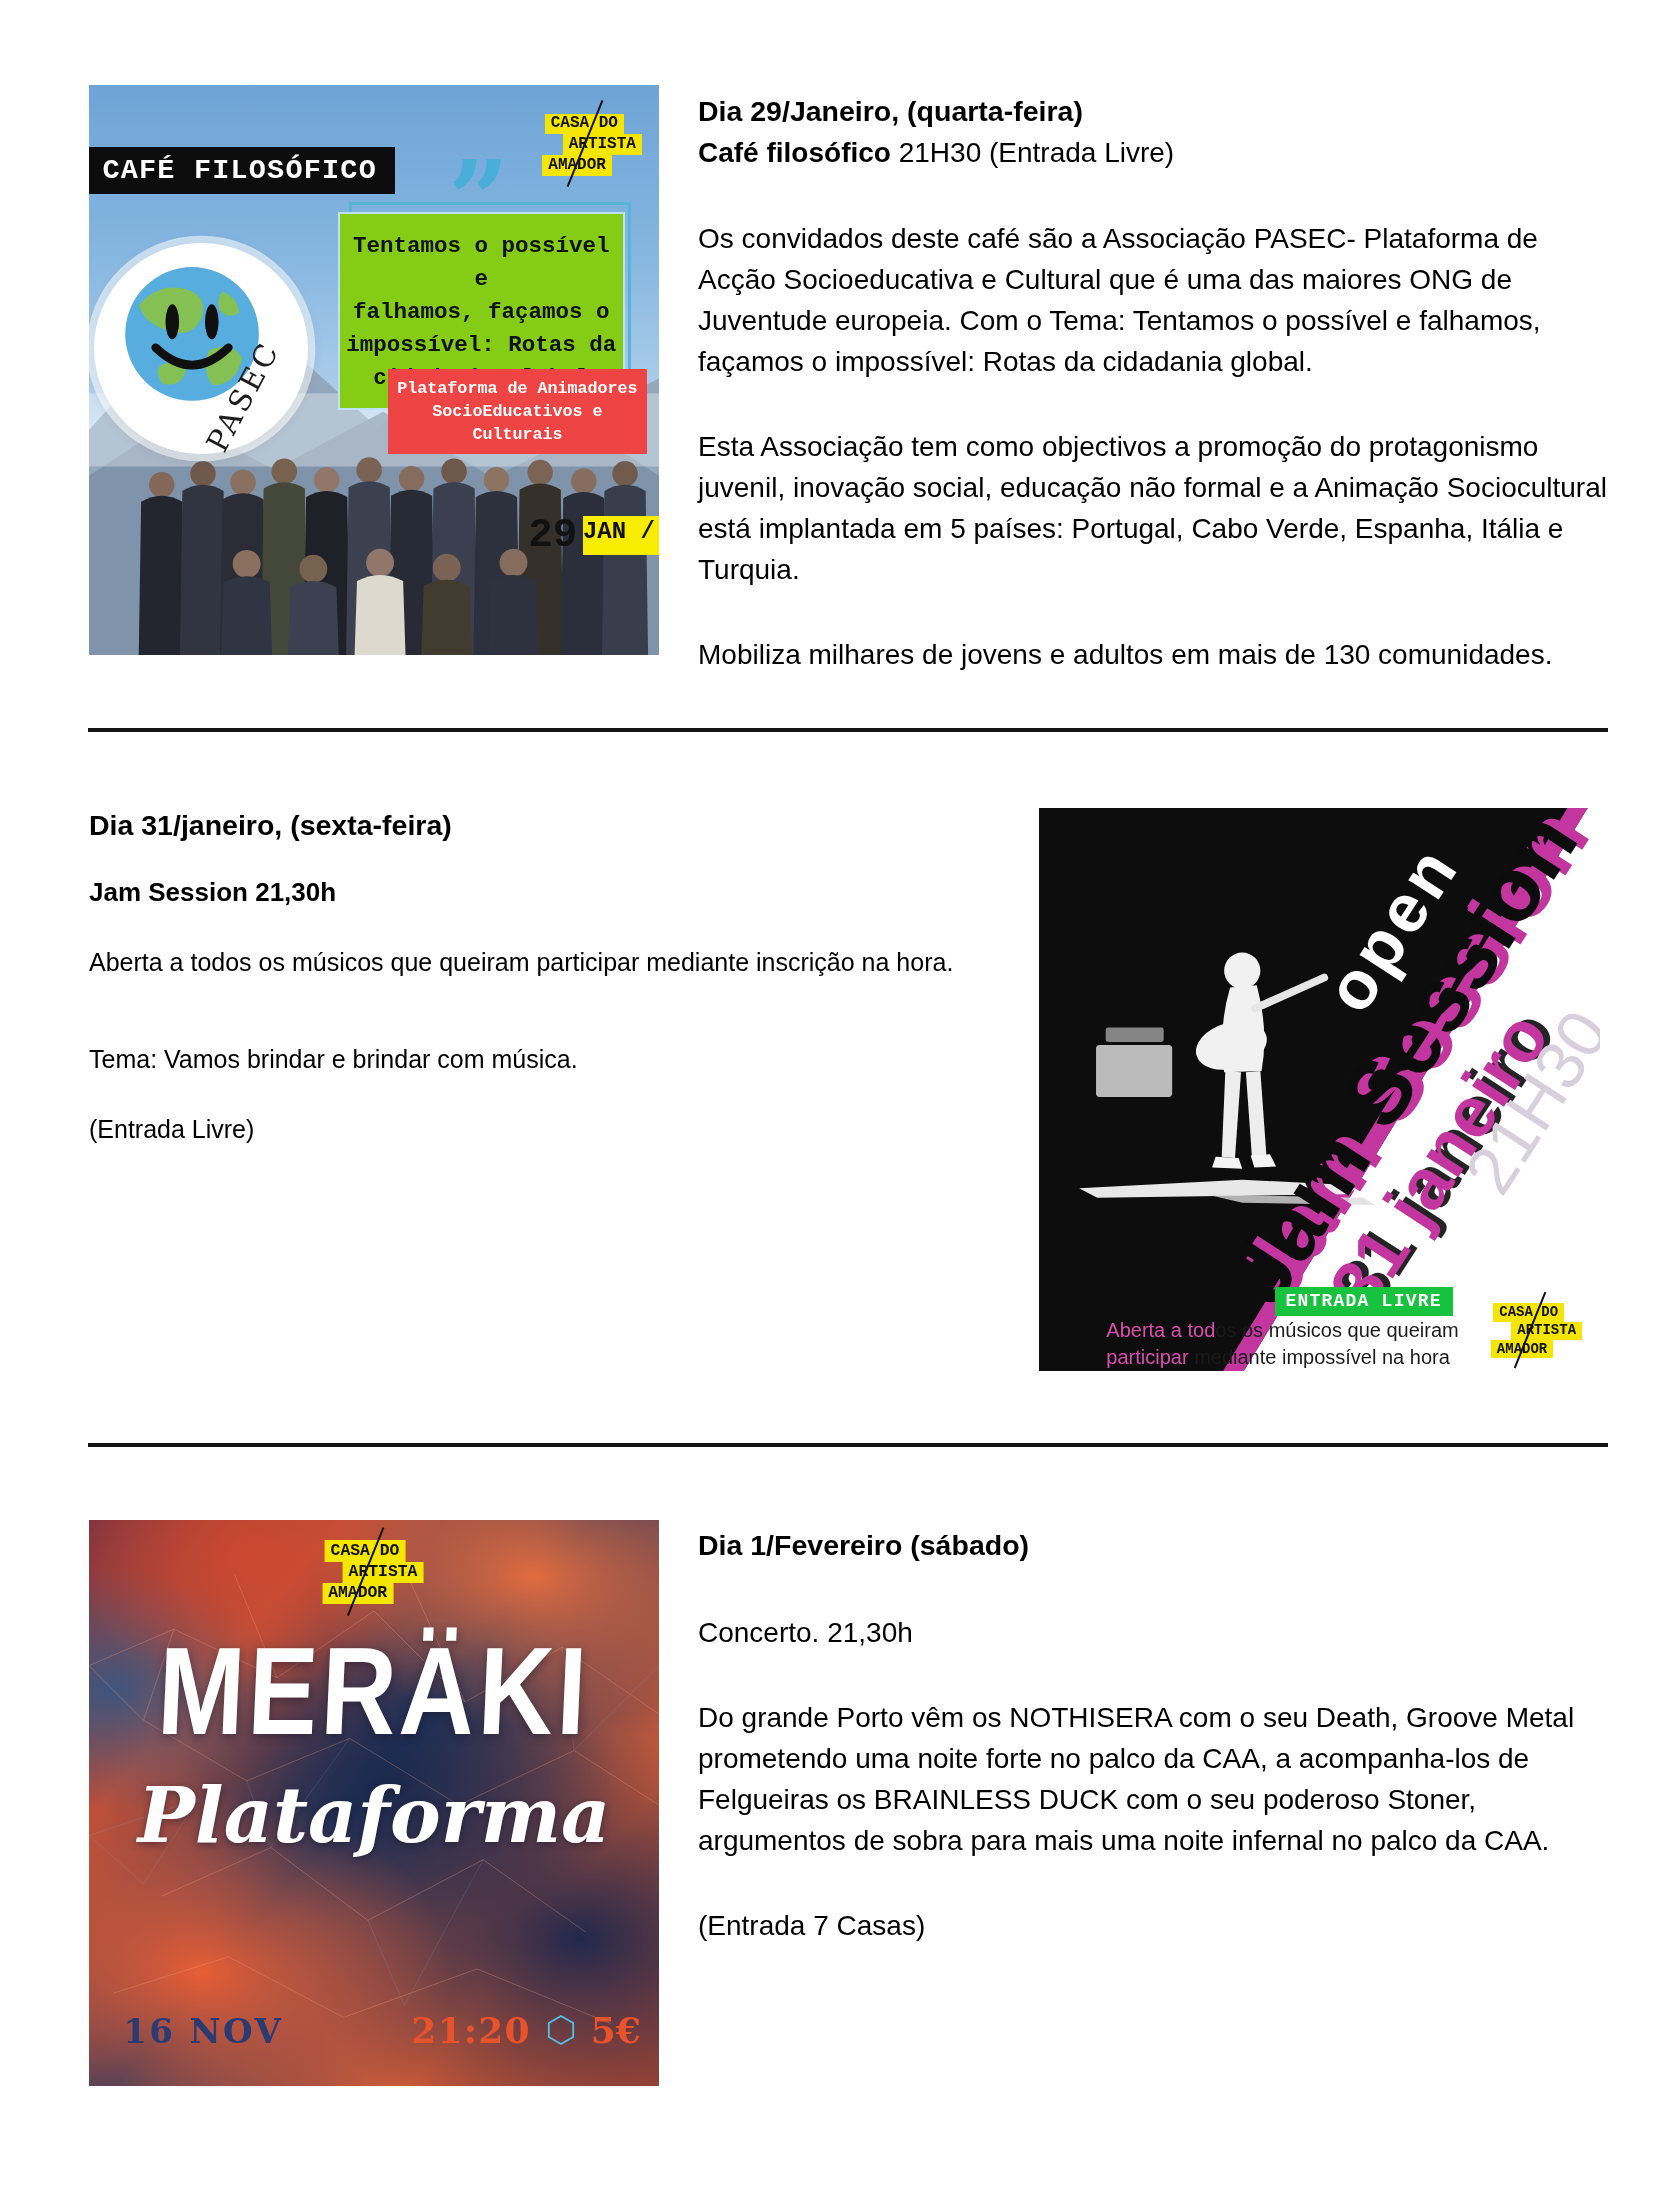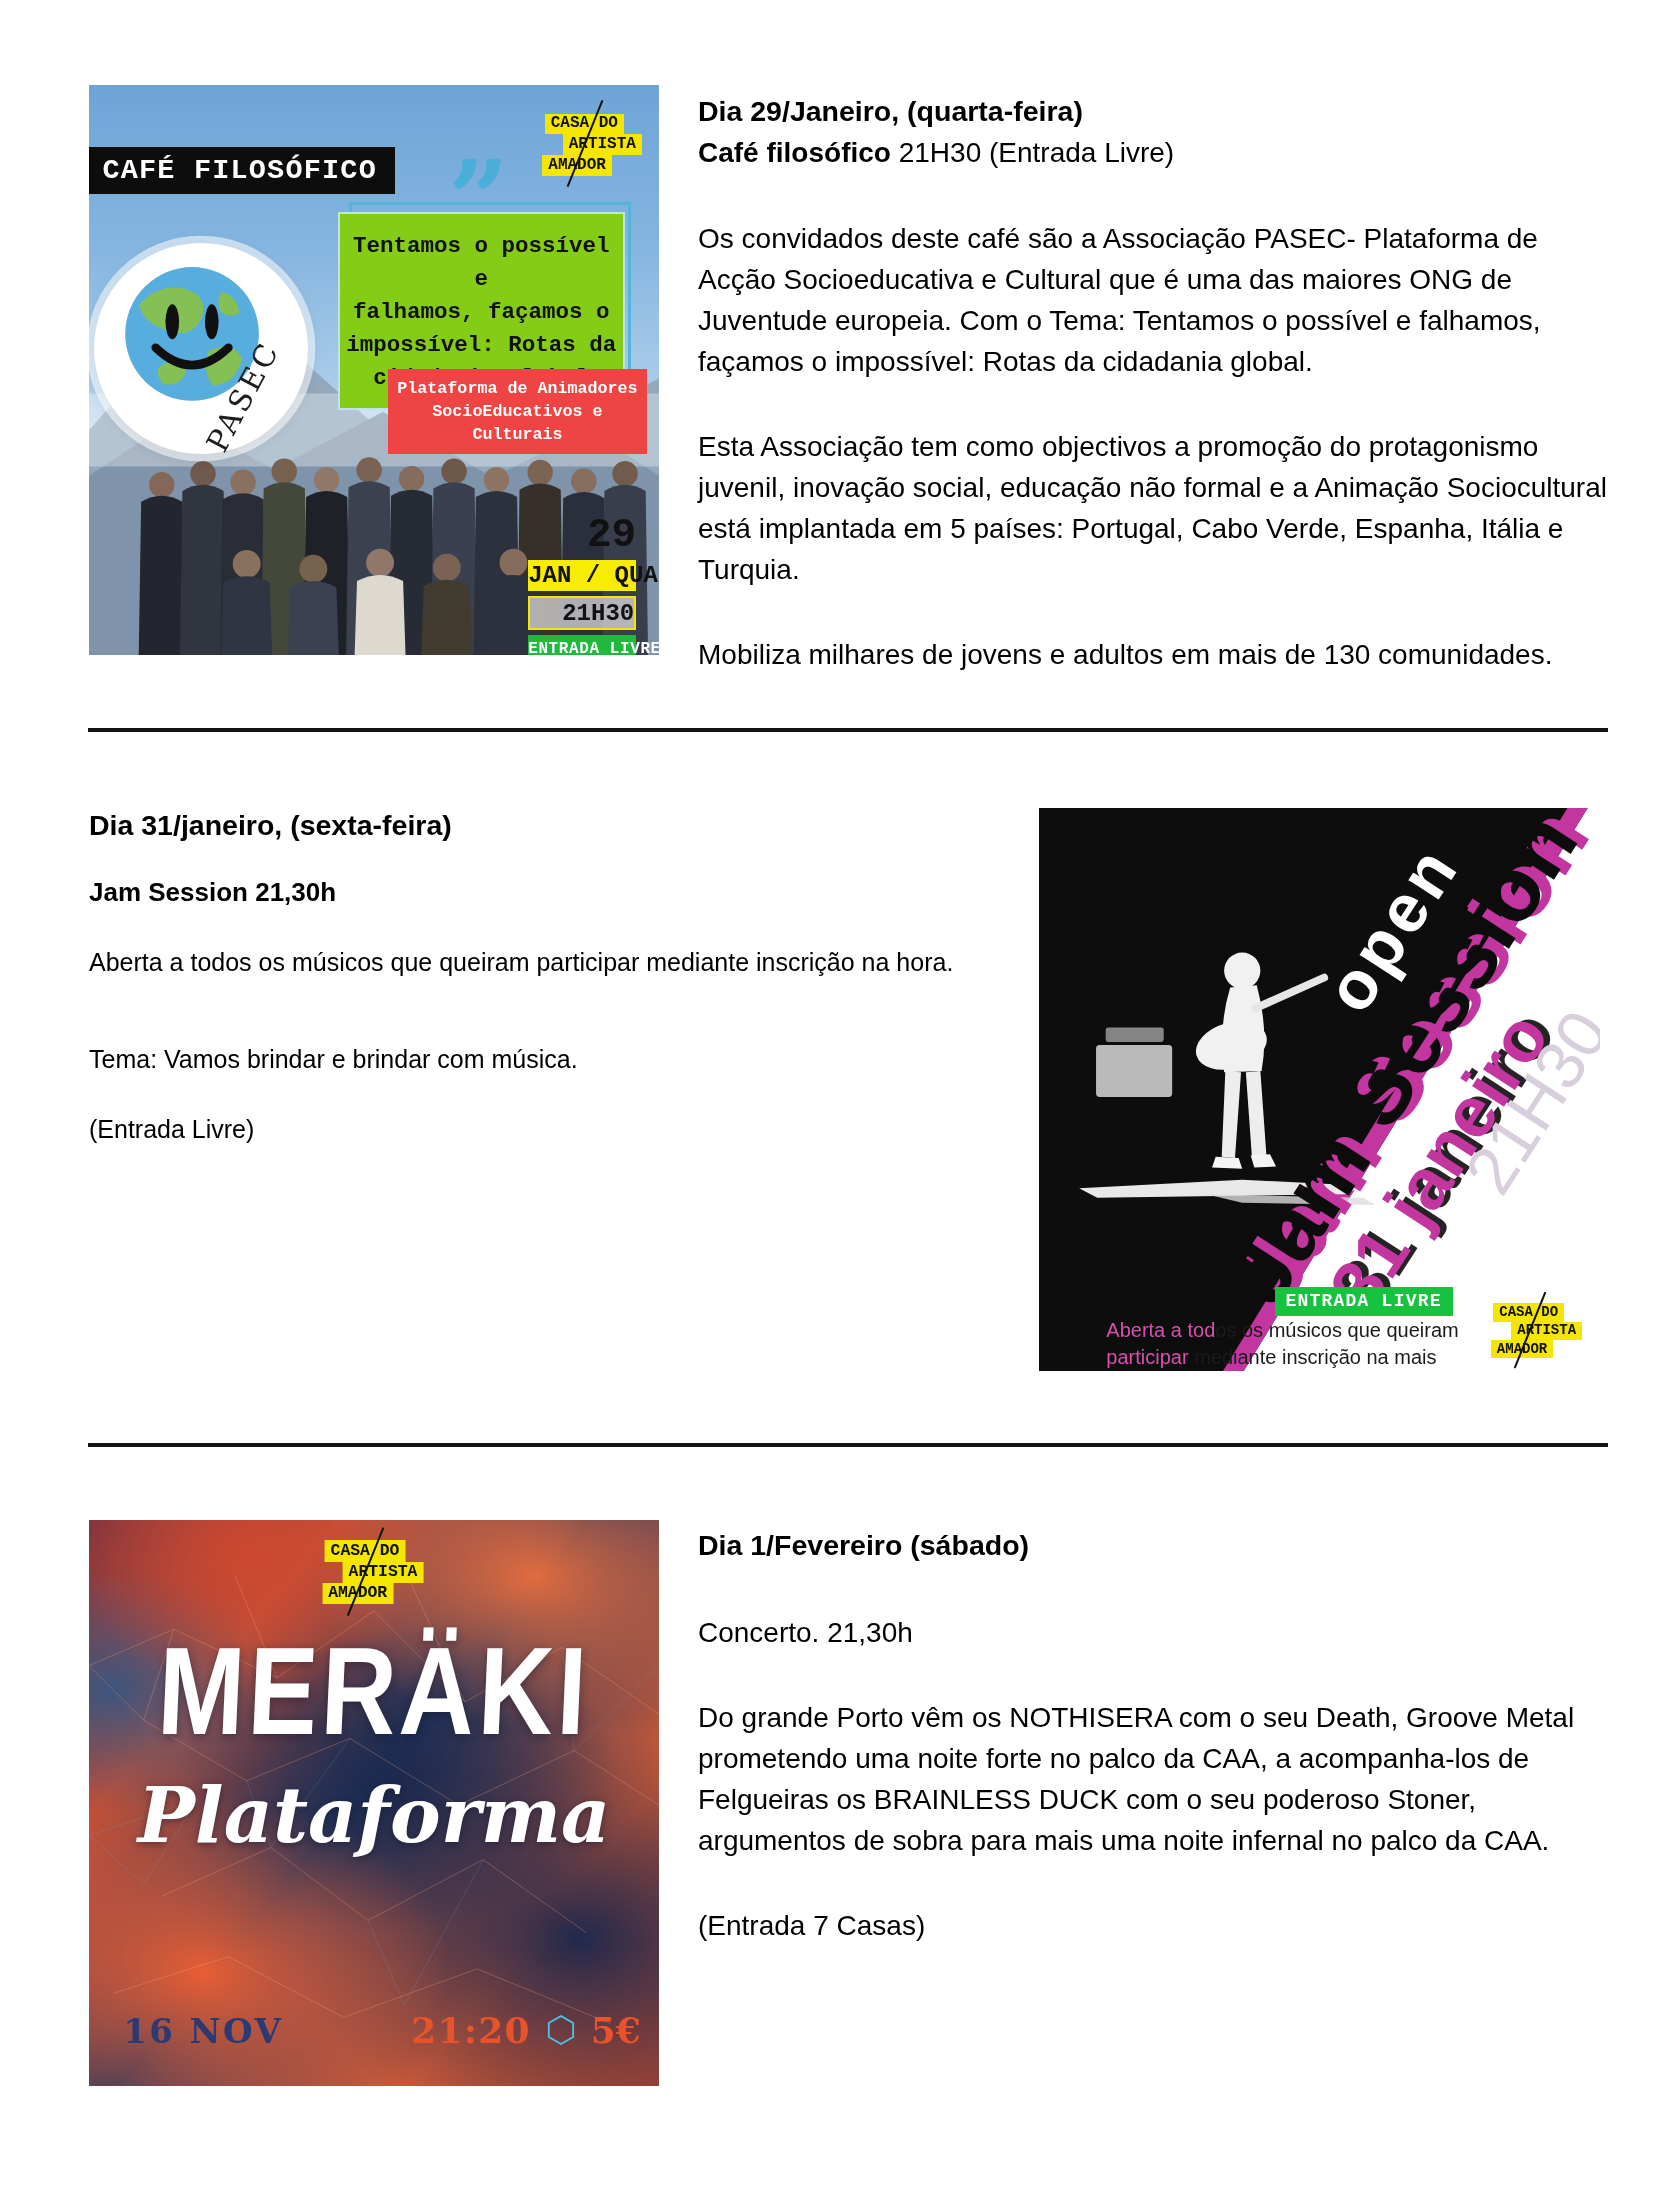--- a/index.html
+++ b/index.html
@@ -49,22 +49,22 @@
     border-left:3px solid #56b4d8;border-bottom:3px solid #56b4d8;transform:rotate(15deg) skewX(-18deg);z-index:2;}
   .p1-circle{position:absolute;left:0.8%;top:27.8%;width:214px;height:211px;background:#fff;border-radius:50%;
     box-shadow:0 0 0 7.3px rgba(255,255,255,0.55),0 2.4px 16px rgba(0,0,0,0.14);z-index:3;}
   .p1-earth{position:absolute;left:10%;top:7%;width:72%;height:72%;}
   .p1-pasec{position:absolute;right:4.9px;bottom:40px;transform:rotate(-62deg);
     font-size:30px;letter-spacing:3px;color:#1d1d1d;font-weight:400;
     font-family:"DejaVu Serif","Liberation Serif",serif;}
   .p1-orgbar{position:absolute;left:52.5%;top:49.8%;width:44.5%;background:#ef4444;color:#fff;
     font-family:"Liberation Mono","DejaVu Sans Mono",monospace;font-weight:700;
     font-size:16.7px;line-height:23px;text-align:center;padding:8px 2.4px;z-index:3;}
-  .p1-dateblock{position:absolute;right:4%;top:75.6%;width:108px;display:flex;flex-direction:column;
-    gap:5.5px;text-align:right;z-index:4;font-family:"Liberation Mono","DejaVu Sans Mono",monospace;font-weight:700;}
+  .p1-dateblock{position:absolute;right:4%;top:75.6%;width:108px;display:flex;flex-direction:row;
+    gap:5.5px;text-align:left;z-index:4;font-family:"Liberation Mono","DejaVu Sans Mono",monospace;font-weight:700;}
   .p1-day{font-size:41px;line-height:0.95;color:#111;}
   .p1-date{background:#f8ec00;color:#111;font-size:24px;padding:1.8px 0;white-space:nowrap;}
   .p1-time{border:2.4px solid #f5e600;background:rgba(255,255,255,0.62);color:#111;font-size:24px;padding:1.2px 0;}
   .p1-entry{background:#22b83c;color:#fff;font-size:16px;padding:4.2px 0;letter-spacing:0.6px;white-space:nowrap;}
 
   
   .poster2{left:1039px;top:808px;width:561px;height:563px;background:#0d0d0d;}
   .p2-white{position:absolute;inset:0;background:#fff;
     clip-path:polygon(97.8% 0, 100% 0, 100% 100%, 36.5% 100%);}
   .p2-band{position:absolute;inset:0;background:#c336a0;
@@ -281,21 +281,21 @@
     <div class="p2-open">open</div>
     <div class="p2-jam">Jam Session</div>
     <div class="p2-date">31 janeiro</div>
     <div class="p2-time">21H30</div>
   </div>
 
   <div class="p2-entry">ENTRADA LIVRE</div>
 
   <div class="p2-note">
     <div><span class="pink">Aberta a tod</span><span class="dark">os os músicos que queiram</span></div>
-    <div><span class="pink">participar </span><span class="dark">mediante inscrição na mais</span></div>
+    <div><span class="pink">participar </span><span class="dark">mediante impossível na hora</span></div>
   </div>
 
   <div class="brand">
     <span class="slash"></span>
     <span class="row r1">CASA DO</span>
     <span class="row r2">ARTISTA</span>
     <span class="row r3">AMADOR</span>
   </div>
 </div>
 

